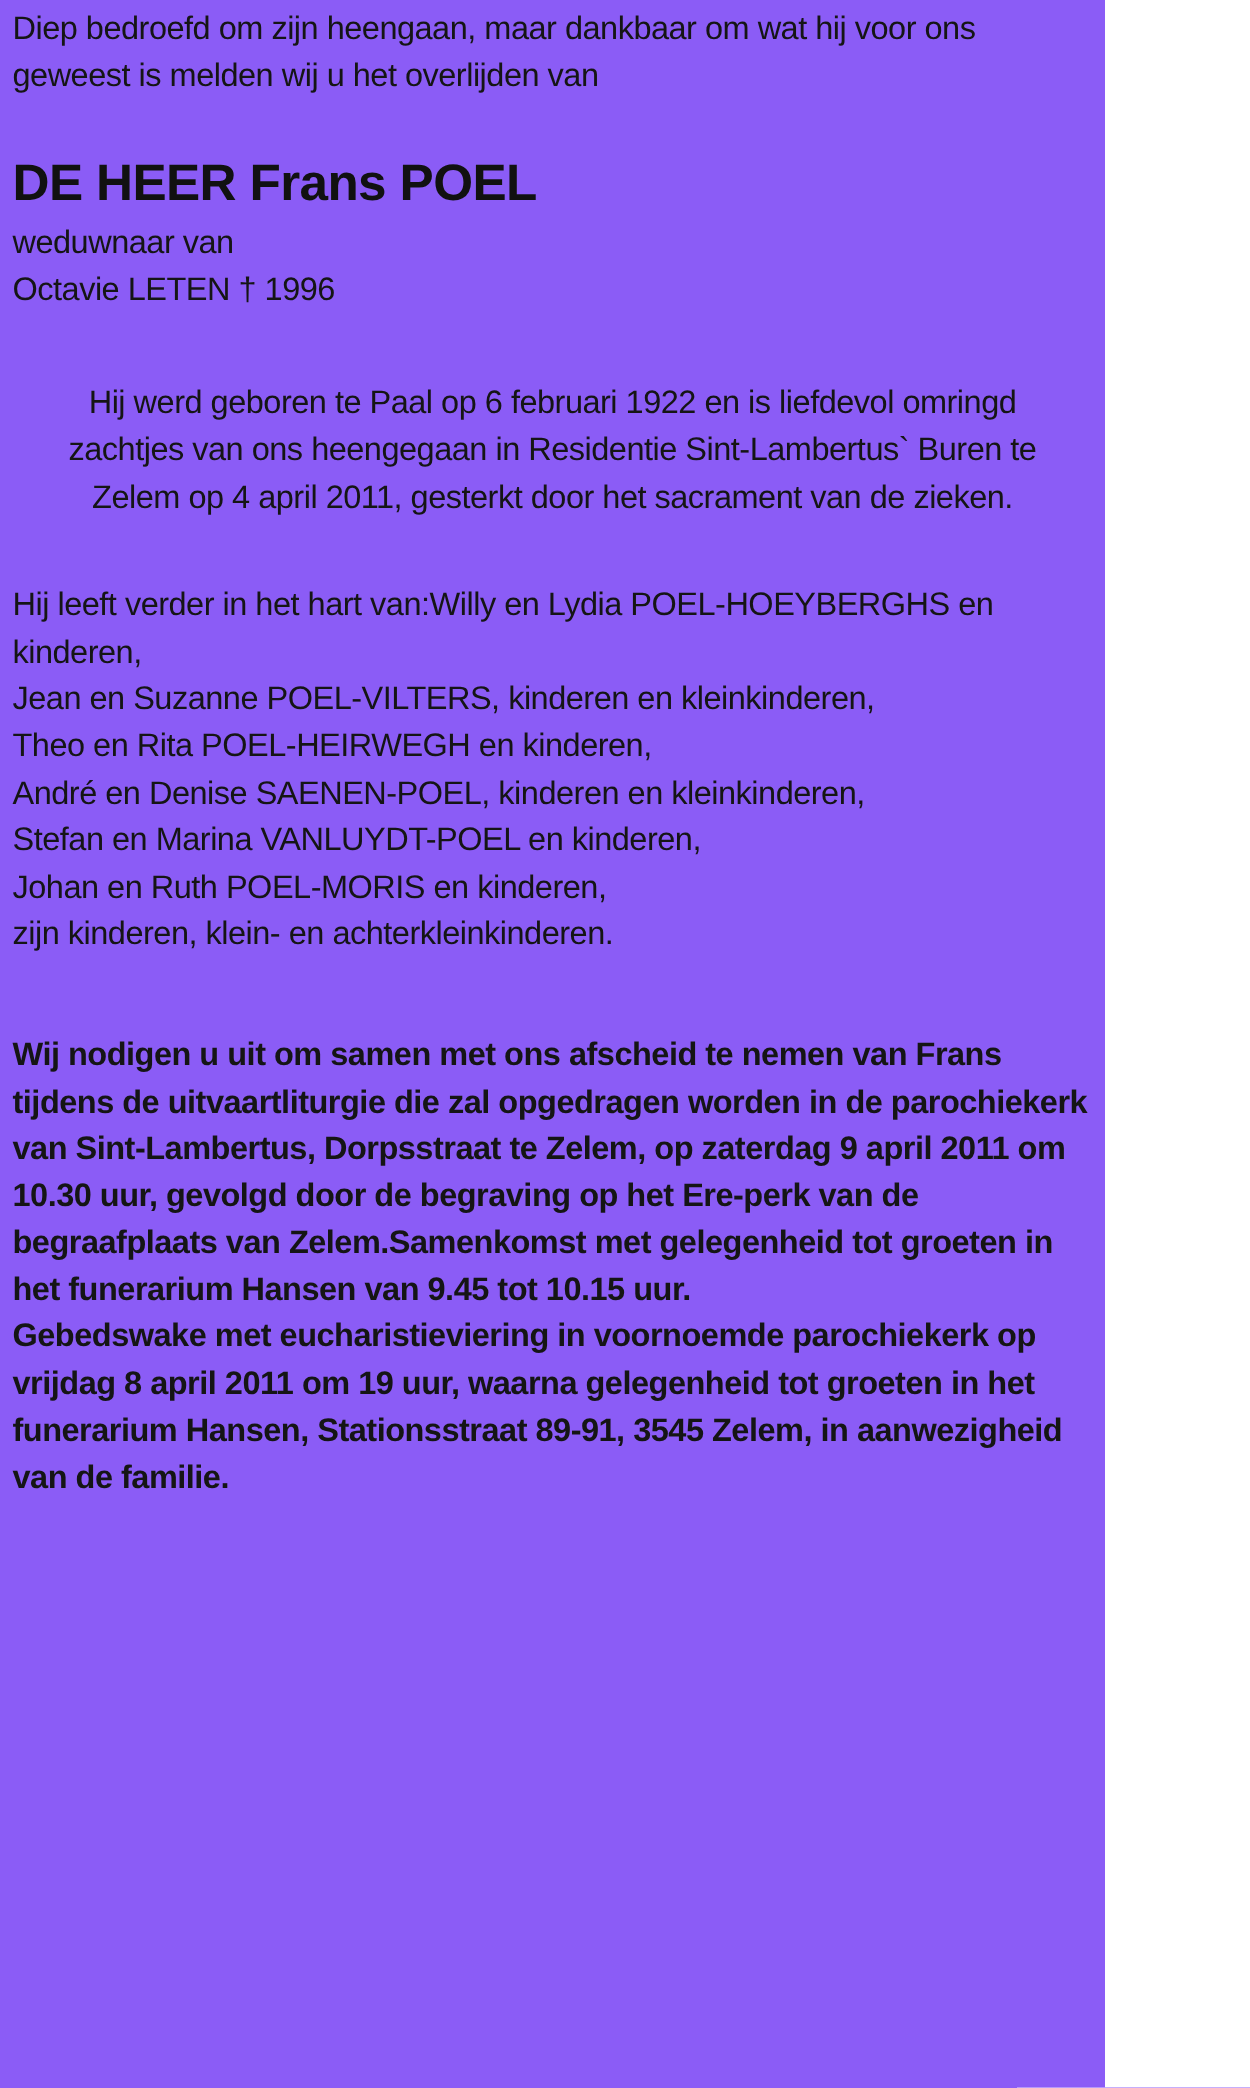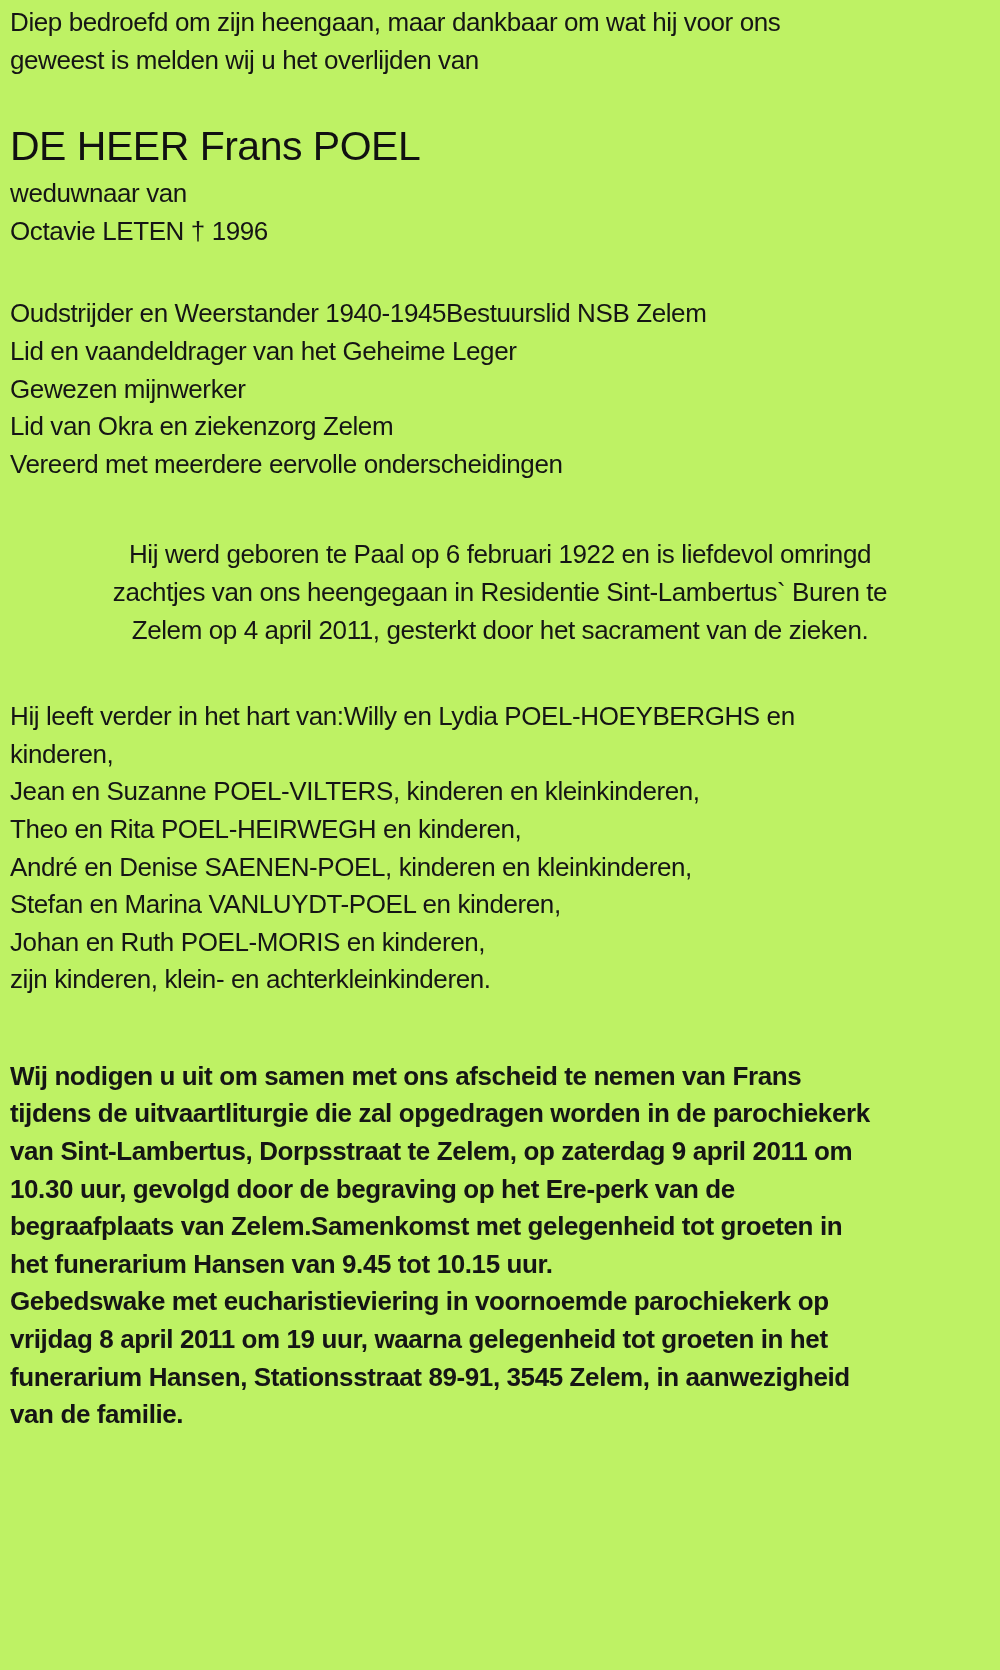--- a/index.html
+++ b/index.html
@@ -3,40 +3,40 @@
 <meta charset="utf-8">
 <style>
   html, body { margin: 0; padding: 0; }
   body {
     width: 1000px;
     height: 1670px;
     background: #ffffff;
   }
   .page {
     box-sizing: border-box;
-    width: 1000px;
+    width: 884px;
     height: 1670px;
     padding: 4px 10px 0 10px;
     overflow: hidden;
     font-family: "Liberation Sans", "DejaVu Sans", sans-serif;
     font-size: 26px;
     line-height: 37.6px;
     letter-spacing: -0.4px;
     color: #151515;
-    background: #bef264;
+    background: #8b5cf6;
   }
   .page p {
     margin: 0;
     white-space: pre-line;
   }
   h1.deceased {
     margin: 40px 0 2px 0;
     font-size: 41px;
     line-height: 54px;
-    font-weight: 400;
+    font-weight: 700;
     letter-spacing: -0.5px;
     color: #111111;
     white-space: pre-line;
   }
   .relation   { margin-top: 2px  !important; }
   .honors     { margin-top: 45px !important; }
   .birthdeath { margin-top: 53px !important; text-align: center; }
   .family     { margin-top: 49px !important; }
   .ceremony   { margin-top: 59px !important; font-weight: bold; }
   .mourning   { margin-top: 64px !important; }
@@ -47,25 +47,20 @@
 
 <div class="page">
   <p class="intro">Diep bedroefd om zijn heengaan, maar dankbaar om wat hij voor ons
 geweest is melden wij u het overlijden van</p>
 
   <h1 class="deceased">DE HEER Frans POEL</h1>
 
   <p class="relation">weduwnaar van
 Octavie LETEN † 1996</p>
 
-  <p class="honors">Oudstrijder en Weerstander 1940-1945Bestuurslid NSB Zelem
-Lid en vaandeldrager van het Geheime Leger
-Gewezen mijnwerker
-Lid van Okra en ziekenzorg Zelem
-Vereerd met meerdere eervolle onderscheidingen</p>
 
   <p class="birthdeath">Hij werd geboren te Paal op 6 februari 1922 en is liefdevol omringd
 zachtjes van ons heengegaan in Residentie Sint-Lambertus` Buren te
 Zelem op 4 april 2011, gesterkt door het sacrament van de zieken.</p>
 
   <p class="family">Hij leeft verder in het hart van:Willy en Lydia POEL-HOEYBERGHS en
 kinderen,
 Jean en Suzanne POEL-VILTERS, kinderen en kleinkinderen,
 Theo en Rita POEL-HEIRWEGH en kinderen,
 André en Denise SAENEN-POEL, kinderen en kleinkinderen,

